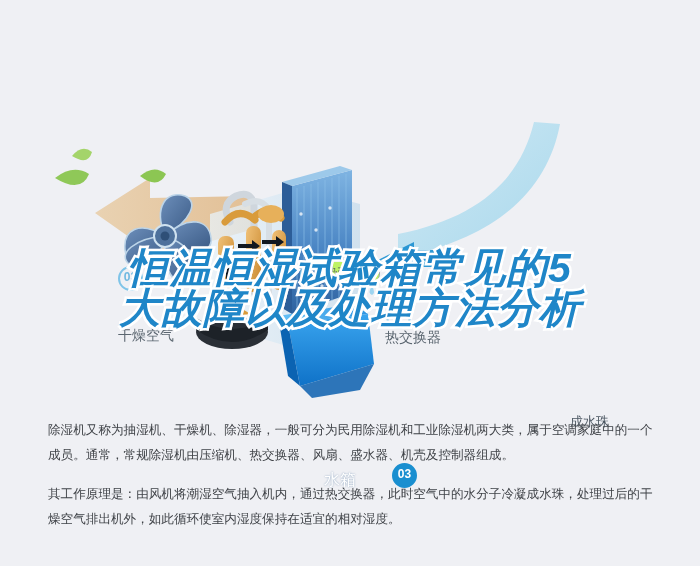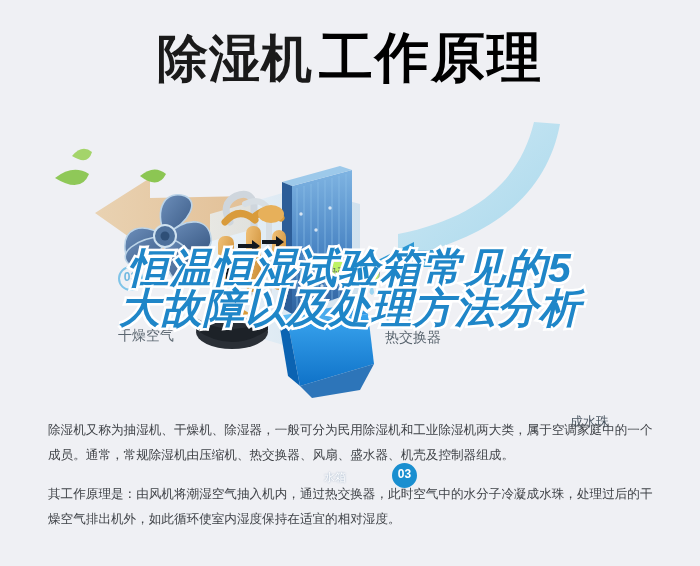--- a/index.html
+++ b/index.html
@@ -86,21 +86,21 @@
   
   .dlabel {
     position: absolute;
     color: #4a5560;
     font-size: 14px;
     white-space: nowrap;
     font-family: "Liberation Sans", "DejaVu Sans", sans-serif;
   }
   #lbl-dry    { left: 118px; top: 209px; color:#5b6670; }
   #lbl-humid  { left: 385px; top: 211px; color:#5b6670; }
-  #lbl-tank   { left: 324px; top: 352px; color:#ffffff; font-size: 11px; font-weight:400;
+  #lbl-tank   { left: 324px; top: 352px; color:#ffffff; font-size: 16px; font-weight:400;
                 text-shadow: 0 0 2px rgba(0,60,120,.45); }
   #lbl-cond   { left: 570px; top: 295px; color:#4a5560; font-size: 13px; }
   #lbl-out    { left: 418px; top: 345px; color:#3c4650; font-size: 15px; }
 
   
   .callout {
     position: absolute;
     left: 318px;
     top: 143px;
     padding: 2px 7px 3px 7px;
@@ -156,23 +156,20 @@
     font-family: "Liberation Sans", "DejaVu Sans", sans-serif;
   }
   .copy p { margin: 0 0 14px 0; }
   .copy p:last-child { margin-bottom: 8px; }
 </style>
 </head>
 <body>
 
 <div id="page">
 
-  <div class="title-wrap">
-    <span class="title-light">除湿机</span><span class="title-bold">工作原理</span>
-  </div>
 
   <div class="illus">
 
     <svg width="700" height="290" viewBox="0 0 700 290" xmlns="http://www.w3.org/2000/svg">
       <defs>
         <linearGradient id="tanGrad" x1="0" y1="0" x2="1" y2="0">
           <stop offset="0%" stop-color="#e9d2b2"></stop>
           <stop offset="100%" stop-color="#e2bf95"></stop>
         </linearGradient>
         <linearGradient id="blueArrowGrad" x1="0" y1="0" x2="1" y2="1">

